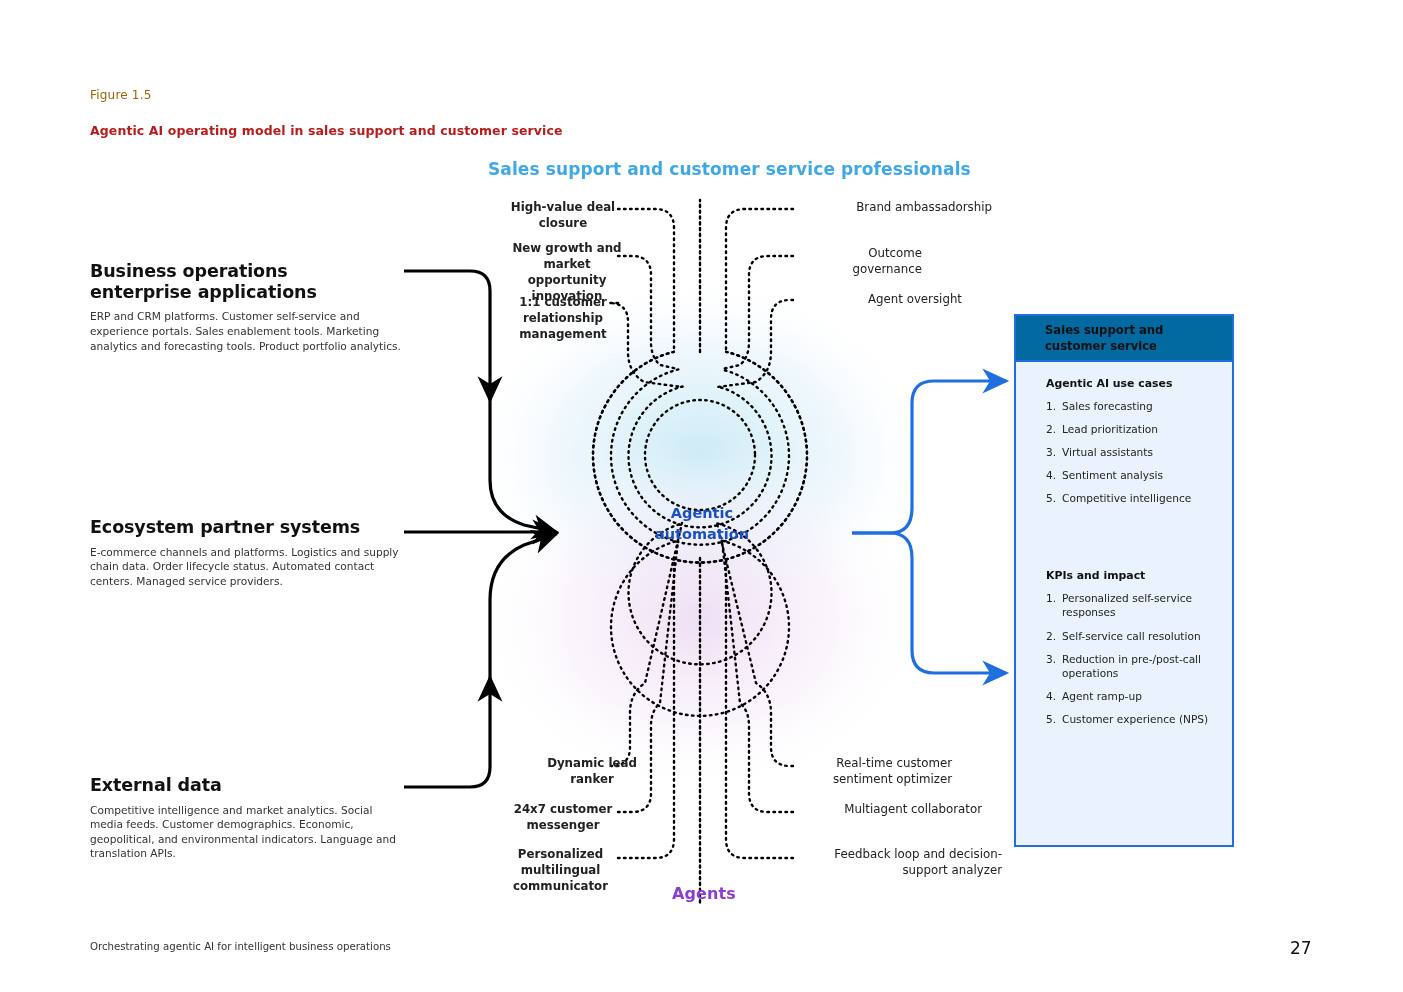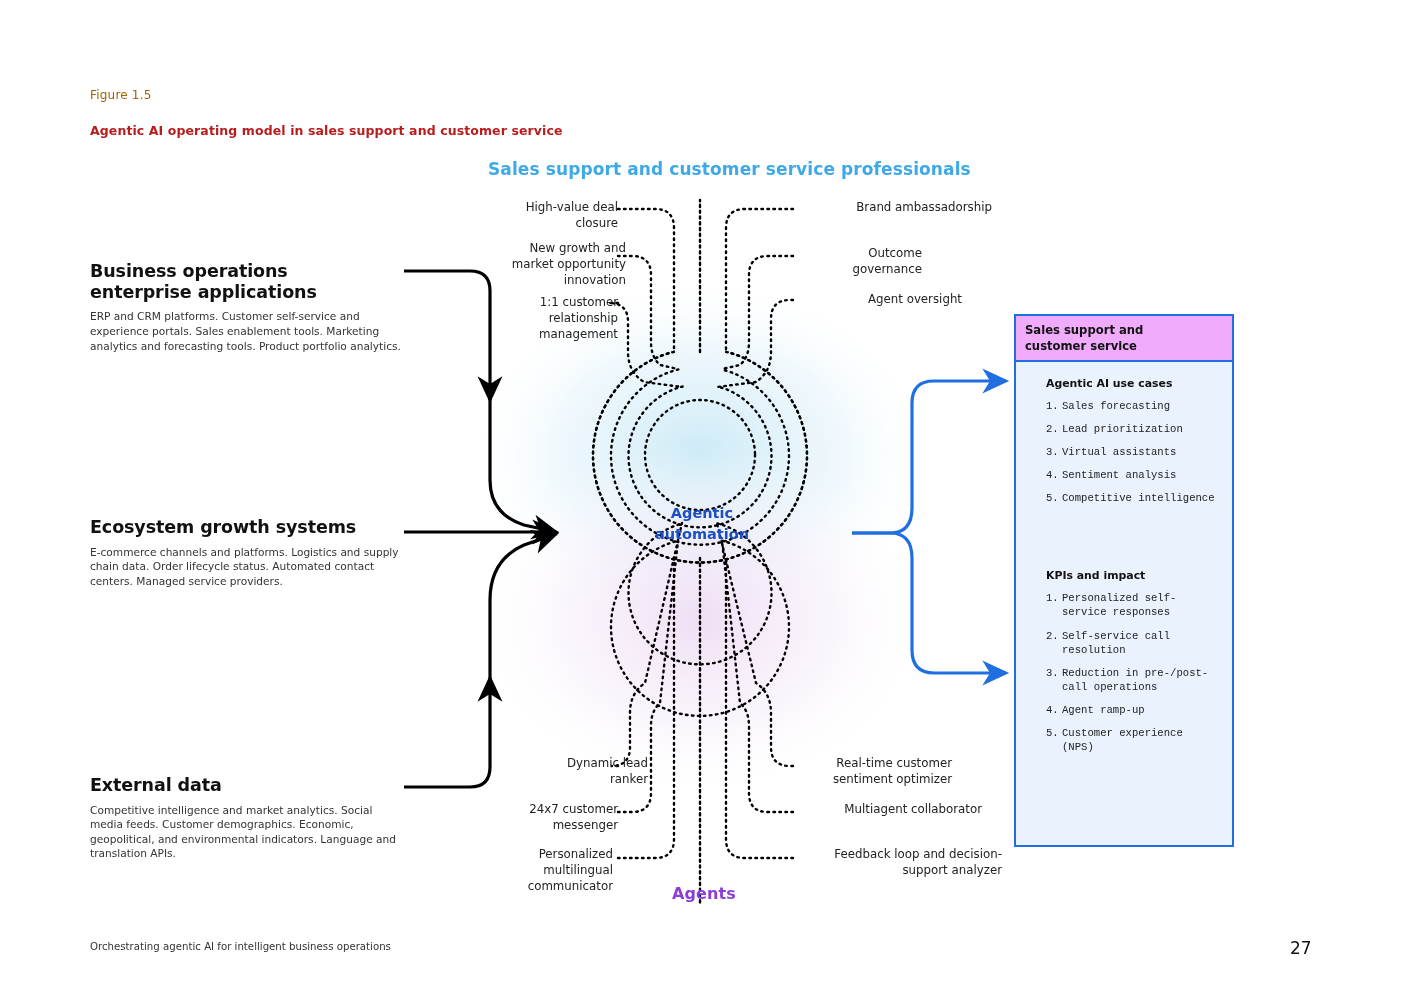--- a/index.html
+++ b/index.html
@@ -21,33 +21,33 @@
   
   .src-title{font-size:17.5px;font-weight:bold;color:#111;line-height:1.18;letter-spacing:-.1px;}
   .src-desc{font-size:10.6px;color:#333;line-height:1.38;width:318px;margin-top:7px;}
   #src-0{left:90px;top:261px;}
   #src-1{left:90px;top:517px;}
   #src-2{left:90px;top:775px;}
 
   
   .ring-label{font-size:11.8px;color:#222;line-height:1.37;}
   .ring-label.right{text-align:right;}
-  .ring-label.left{text-align:right;}
+  .ring-label.left{text-align:center;font-weight:bold;}
 
   
   #panel{left:1014px;top:314px;width:220px;height:533px;
          border:2px solid #1f6fe0;background:#eaf2fd;box-sizing:border-box;}
-  #panel-header{height:46px;background:#f0abfc;border-bottom:2px solid #1f6fe0;
-                box-sizing:border-box;padding:7px 16px 0 9px;
+  #panel-header{height:46px;background:#0369a1;border-bottom:2px solid #1f6fe0;
+                box-sizing:border-box;padding:7px 16px 0 29px;
                 font-size:11.6px;font-weight:bold;color:#111;line-height:1.35;}
   .panel-section{padding:0 14px 0 30px;}
   .panel-section-title{font-size:10.9px;font-weight:bold;color:#111;margin:0 0 9px 0;}
   .panel-list{list-style:none;margin:0;padding:0;}
   .panel-list li{font-size:10.6px;color:#222;line-height:1.33;margin-bottom:9px;
-                 padding-left:16px;text-indent:-16px;font-family:Liberation Mono, monospace;}
+                 padding-left:16px;text-indent:-16px;}
   .panel-list li .num{display:inline-block;width:16px;text-indent:0;}
   #usecases{margin-top:15px;}
   #kpis{margin-top:64px;}
 
   
   #center-label{left:652px;top:503px;width:100px;text-align:center;
                 font-size:14.5px;font-weight:bold;color:#1a4fc4;line-height:1.42;}
 
   
   #footer-text{left:90px;top:941px;font-size:10.2px;color:#333;}
@@ -157,21 +157,21 @@
 
 <div class="abs" id="src-0">
   <div class="src-title">
     <div>Business operations</div>
     <div>enterprise applications</div>
   </div>
   <div class="src-desc">ERP and CRM platforms. Customer self-service and experience portals. Sales enablement tools. Marketing analytics and forecasting tools. Product portfolio analytics.</div>
 </div>
 
 <div class="abs" id="src-1">
-  <div class="src-title">Ecosystem growth systems</div>
+  <div class="src-title">Ecosystem partner systems</div>
   <div class="src-desc">E-commerce channels and platforms. Logistics and supply chain data. Order lifecycle status. Automated contact centers. Managed service providers.</div>
 </div>
 
 <div class="abs" id="src-2">
   <div class="src-title">External data</div>
   <div class="src-desc">Competitive intelligence and market analytics. Social media feeds. Customer demographics. Economic, geopolitical, and environmental indicators. Language and translation APIs.</div>
 </div>
 
 <div class="abs ring-label left" style="left:508px;top:199px;width:110px;">High-value deal closure</div>
 <div class="abs ring-label left" style="left:508px;top:240px;width:118px;">New growth and market opportunity innovation</div>

